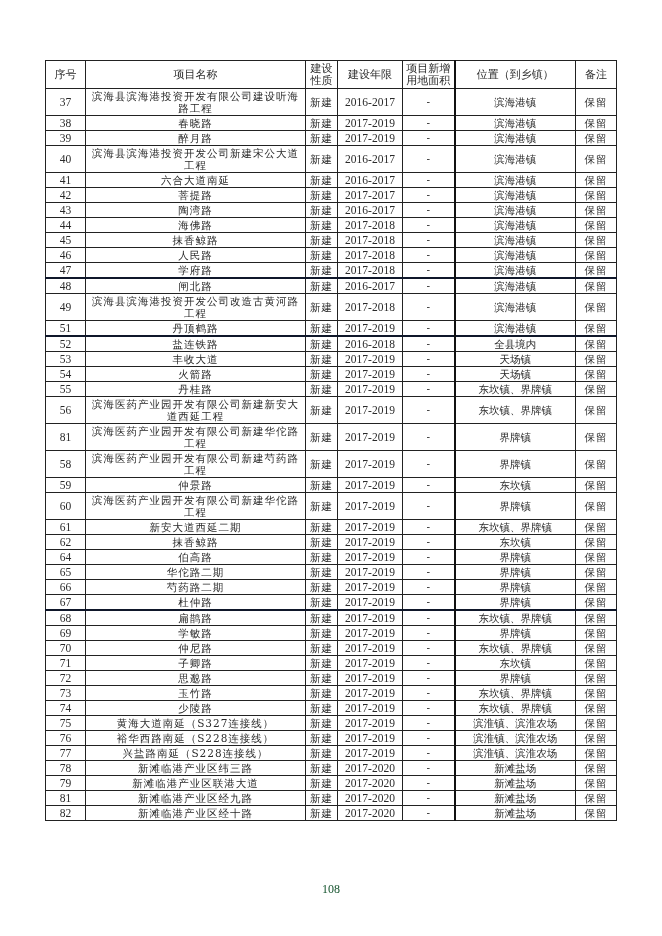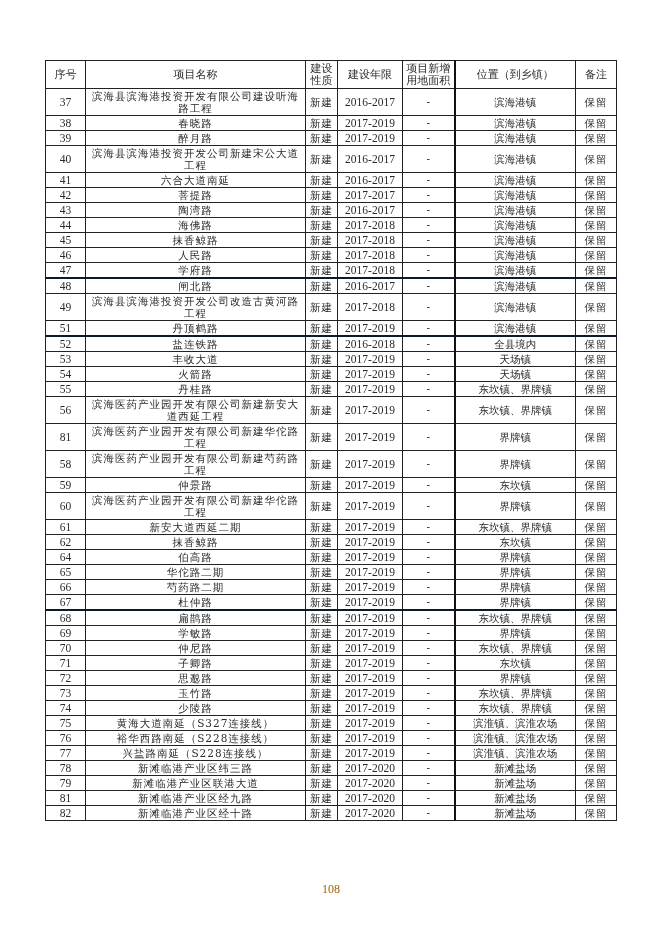--- a/index.html
+++ b/index.html
@@ -66,21 +66,21 @@
     table.doc-table tr.thick-top td { border-top: 2px solid #0f172a; }
     table.doc-table { border: 1.5px solid #111; }
     .page-number {
       position: absolute;
       left: 0;
       width: 662px;
       top: 882px;
       text-align: center;
       font-family: "Liberation Serif", "DejaVu Serif", serif;
       font-size: 12px;
-      color: #a16207;
+      color: #14532d;
     }
   </style>
 </head>
 <body>
 
 <div class="page">
   <table class="doc-table">
     <colgroup>
       <col style="width:40px">
       <col style="width:220px">

